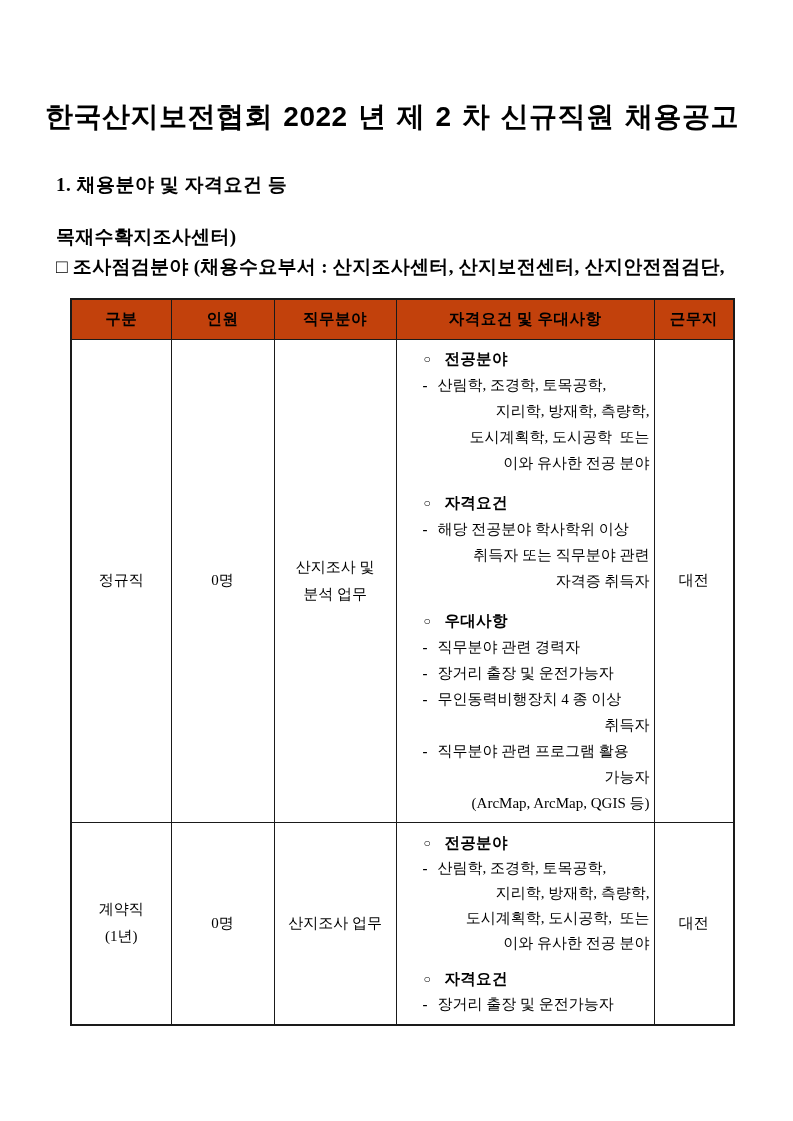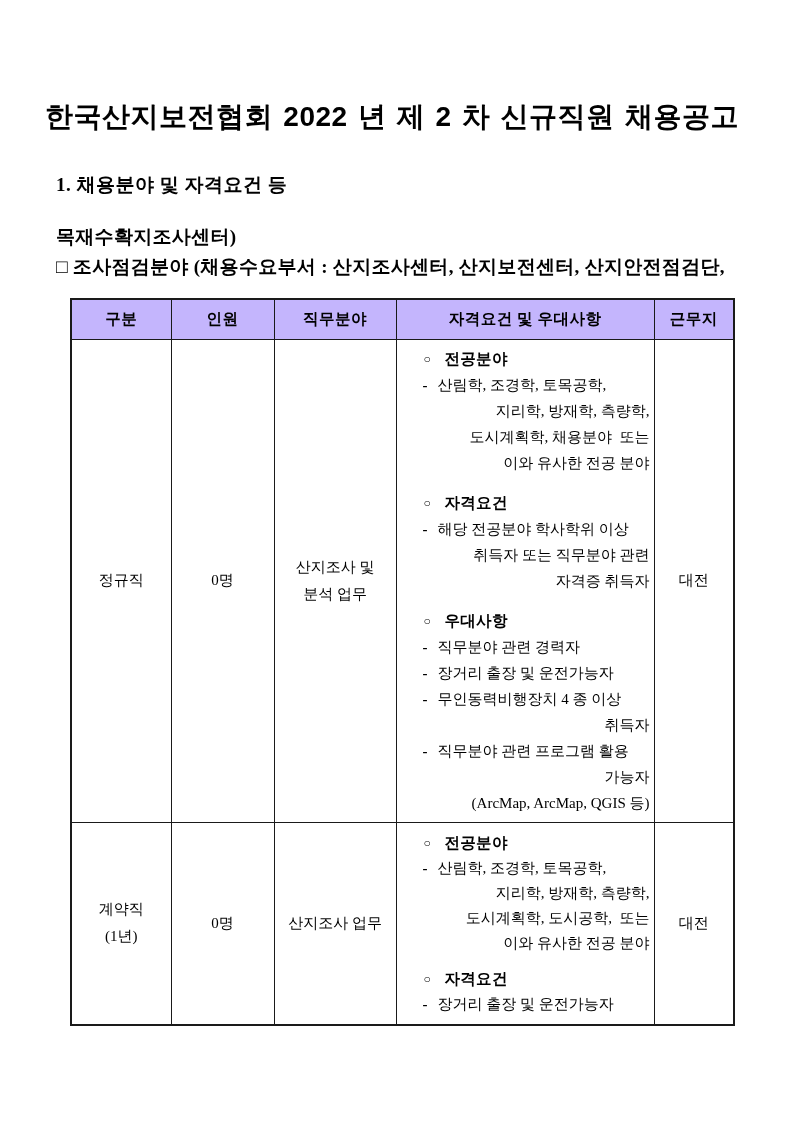--- a/index.html
+++ b/index.html
@@ -46,21 +46,21 @@
     margin: 16px 0 0 70px;
     border-collapse: collapse;
     table-layout: fixed;
     width: 663px;
     border: 2px solid #1a1a1a;
   }
   table.recruit th, table.recruit td {
     border: 1px solid #1a1a1a;
   }
   table.recruit th {
-    background: #c4b5fd;
+    background: #c2410c;
     height: 40px;
     font-family: "Liberation Serif", serif;
     font-weight: bold;
     font-size: 15.5px;
     text-align: center;
     vertical-align: middle;
     letter-spacing: 0.5px;
   }
   table.recruit td {
     vertical-align: middle;
@@ -142,21 +142,21 @@
         <td class="c-center">
           <div>산지조사 및</div>
           <div>분석 업무</div>
         </td>
         <td class="req-cell">
           <div>
               <div class="req-block">
                 <div class="req-header"><span class="bullet">○</span><span class="req-title">전공분야</span></div>
                 <div class="req-line first"><span class="dash">-</span><span class="line-text">산림학, 조경학, 토목공학,</span></div>
                 <div class="req-line cont"><span class="line-text">지리학, 방재학, 측량학,</span></div>
-                <div class="req-line cont"><span class="line-text">도시계획학, 채용분야  또는</span></div>
+                <div class="req-line cont"><span class="line-text">도시계획학, 도시공학  또는</span></div>
                 <div class="req-line cont"><span class="line-text">이와 유사한 전공 분야</span></div>
               </div>
               <div class="req-block">
                 <div class="req-header"><span class="bullet">○</span><span class="req-title">자격요건</span></div>
                 <div class="req-line first"><span class="dash">-</span><span class="line-text">해당 전공분야 학사학위 이상</span></div>
                 <div class="req-line cont"><span class="line-text">취득자 또는 직무분야 관련</span></div>
                 <div class="req-line cont"><span class="line-text">자격증 취득자</span></div>
               </div>
               <div class="req-block">
                 <div class="req-header"><span class="bullet">○</span><span class="req-title">우대사항</span></div>

